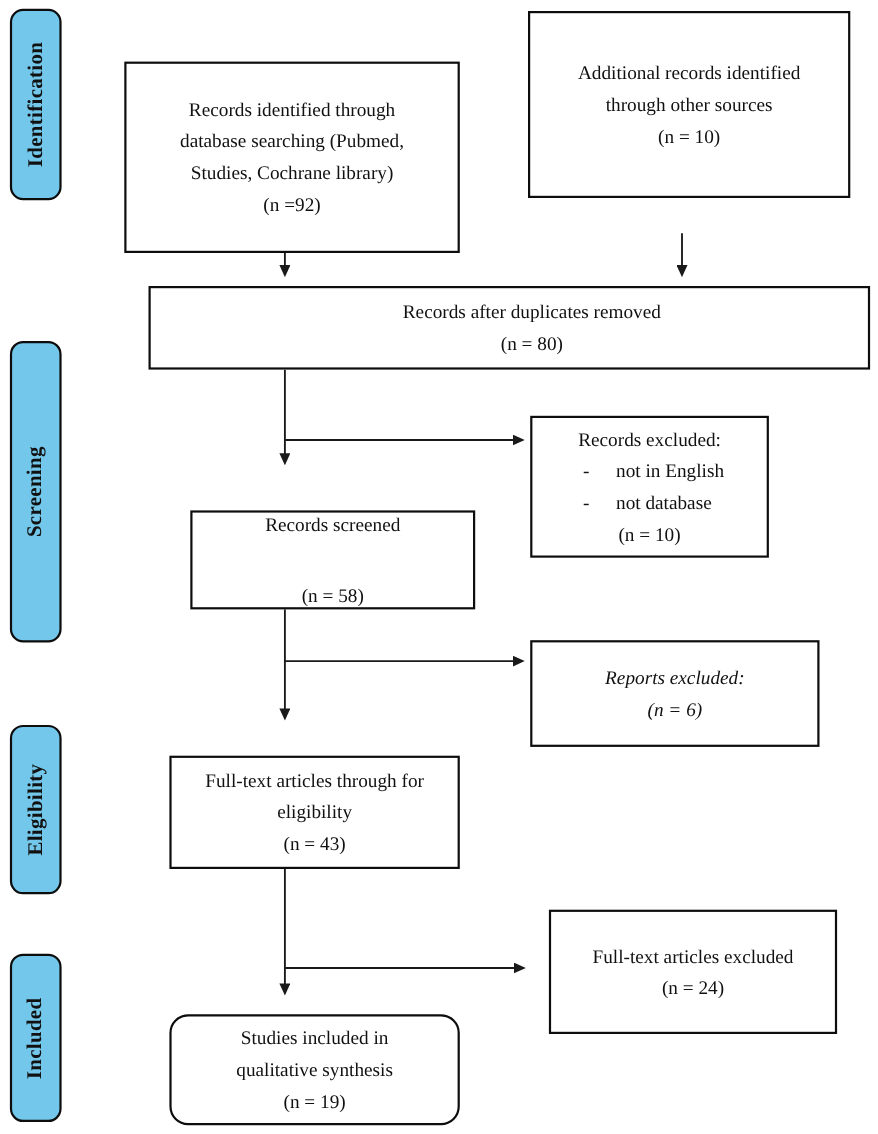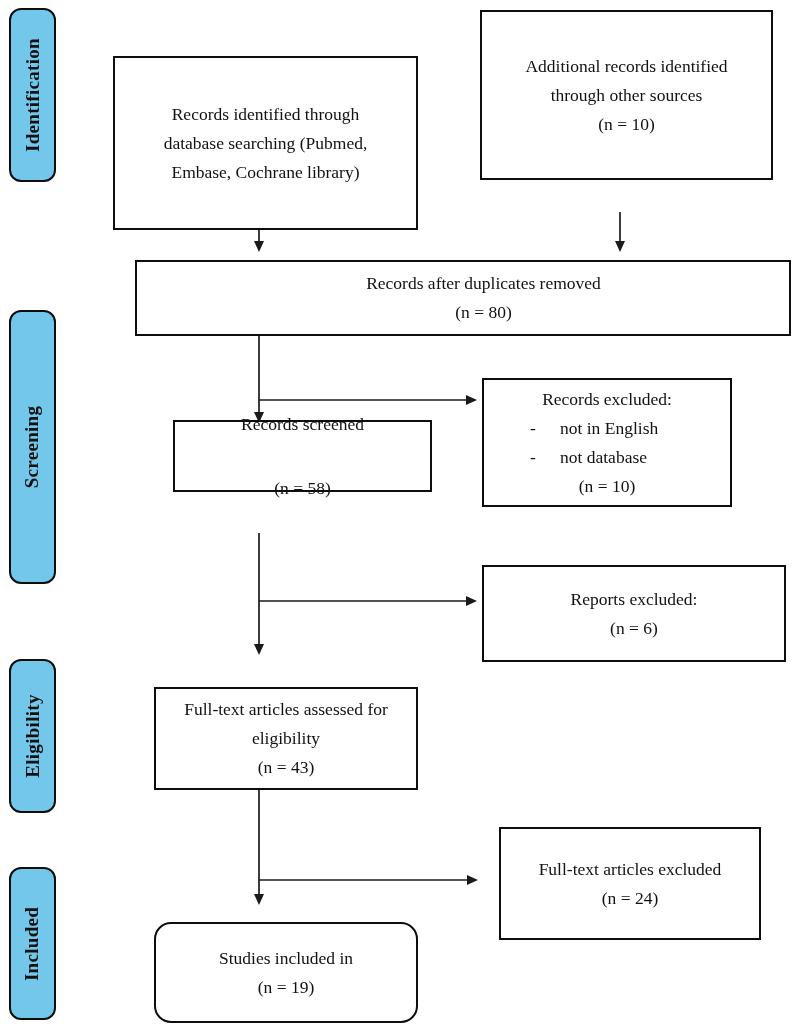--- a/index.html
+++ b/index.html
@@ -57,23 +57,23 @@
     display: flex;
     text-align: left;
     padding-left: 46px;
     box-sizing: border-box;
   }
   .bullet-row .dash { width: 30px; }
   
   #box-records-identified { left: 113px; top: 8px;   width: 305px; height: 174px; margin-top: 48px; }
   #box-additional-records { left: 480px; top: 10px;  width: 293px; height: 170px; }
   #box-duplicates-removed { left: 135px; top: 260px; width: 656px; height: 76px; padding-left: 41px; }
-  #box-records-screened   { left: 173px; top: 420px; width: 259px; height: 72px; gap: 35px; }
-  #box-records-excluded   { left: 482px; top: 378px; width: 250px; height: 129px; }
-  #box-reports-excluded   { left: 482px; top: 565px; width: 304px; height: 97px; }
+  #box-records-screened   { left: 173px; top: 464px; width: 259px; height: 90px; gap: 35px; }
+  #box-records-excluded   { left: 482px; top: 378px; width: 217px; height: 129px; }
+  #box-reports-excluded   { left: 482px; top: 582px; width: 263px; height: 97px; font-style: italic; }
   #box-fulltext-assessed  { left: 154px; top: 687px; width: 264px; height: 103px; }
   #box-fulltext-excluded  { left: 483px; top: 827px; width: 262px; height: 113px; margin-left: 16px; }
   #box-studies-included   { left: 154px; top: 922px; width: 264px; height: 101px; border-radius: 17px; }
   
   #stage-identification { top: 8px;   height: 174px; }
   #stage-screening      { top: 310px; height: 274px; }
   #stage-eligibility    { top: 659px; height: 154px; }
   #stage-included       { top: 867px; height: 153px; }
 </style>
 </head>
@@ -106,21 +106,22 @@
   <div class="stage" id="stage-eligibility">
     <span class="vtext">Eligibility</span>
   </div>
   <div class="stage" id="stage-included">
     <span class="vtext">Included</span>
   </div>
 
   <div class="fbox" id="box-records-identified">
     <div class="line">Records identified through</div>
     <div class="line">database searching (Pubmed,</div>
-    <div class="line">Embase, Cochrane library)</div>
+    <div class="line">Studies, Cochrane library)</div>
+    <div class="line">(n =92)</div>
   </div>
 
   <div class="fbox" id="box-additional-records">
     <div class="line">Additional records identified</div>
     <div class="line">through other sources</div>
     <div class="line">(n = 10)</div>
   </div>
 
   <div class="fbox thick" id="box-duplicates-removed">
     <div class="line">Records after duplicates removed</div>
@@ -144,28 +145,29 @@
     </div>
     <div class="line">(n = 10)</div>
   </div>
 
   <div class="fbox" id="box-reports-excluded">
     <div class="line">Reports excluded:</div>
     <div class="line">(n = 6)</div>
   </div>
 
   <div class="fbox" id="box-fulltext-assessed">
-    <div class="line">Full-text articles assessed for</div>
+    <div class="line">Full-text articles through for</div>
     <div class="line">eligibility</div>
     <div class="line">(n = 43)</div>
   </div>
 
   <div class="fbox" id="box-fulltext-excluded">
     <div class="line">Full-text articles excluded</div>
     <div class="line">(n = 24)</div>
   </div>
 
   <div class="fbox" id="box-studies-included">
     <div class="line">Studies included in</div>
+    <div class="line">qualitative synthesis</div>
     <div class="line">(n = 19)</div>
   </div>
 
 </div>
 
 </body></html>

